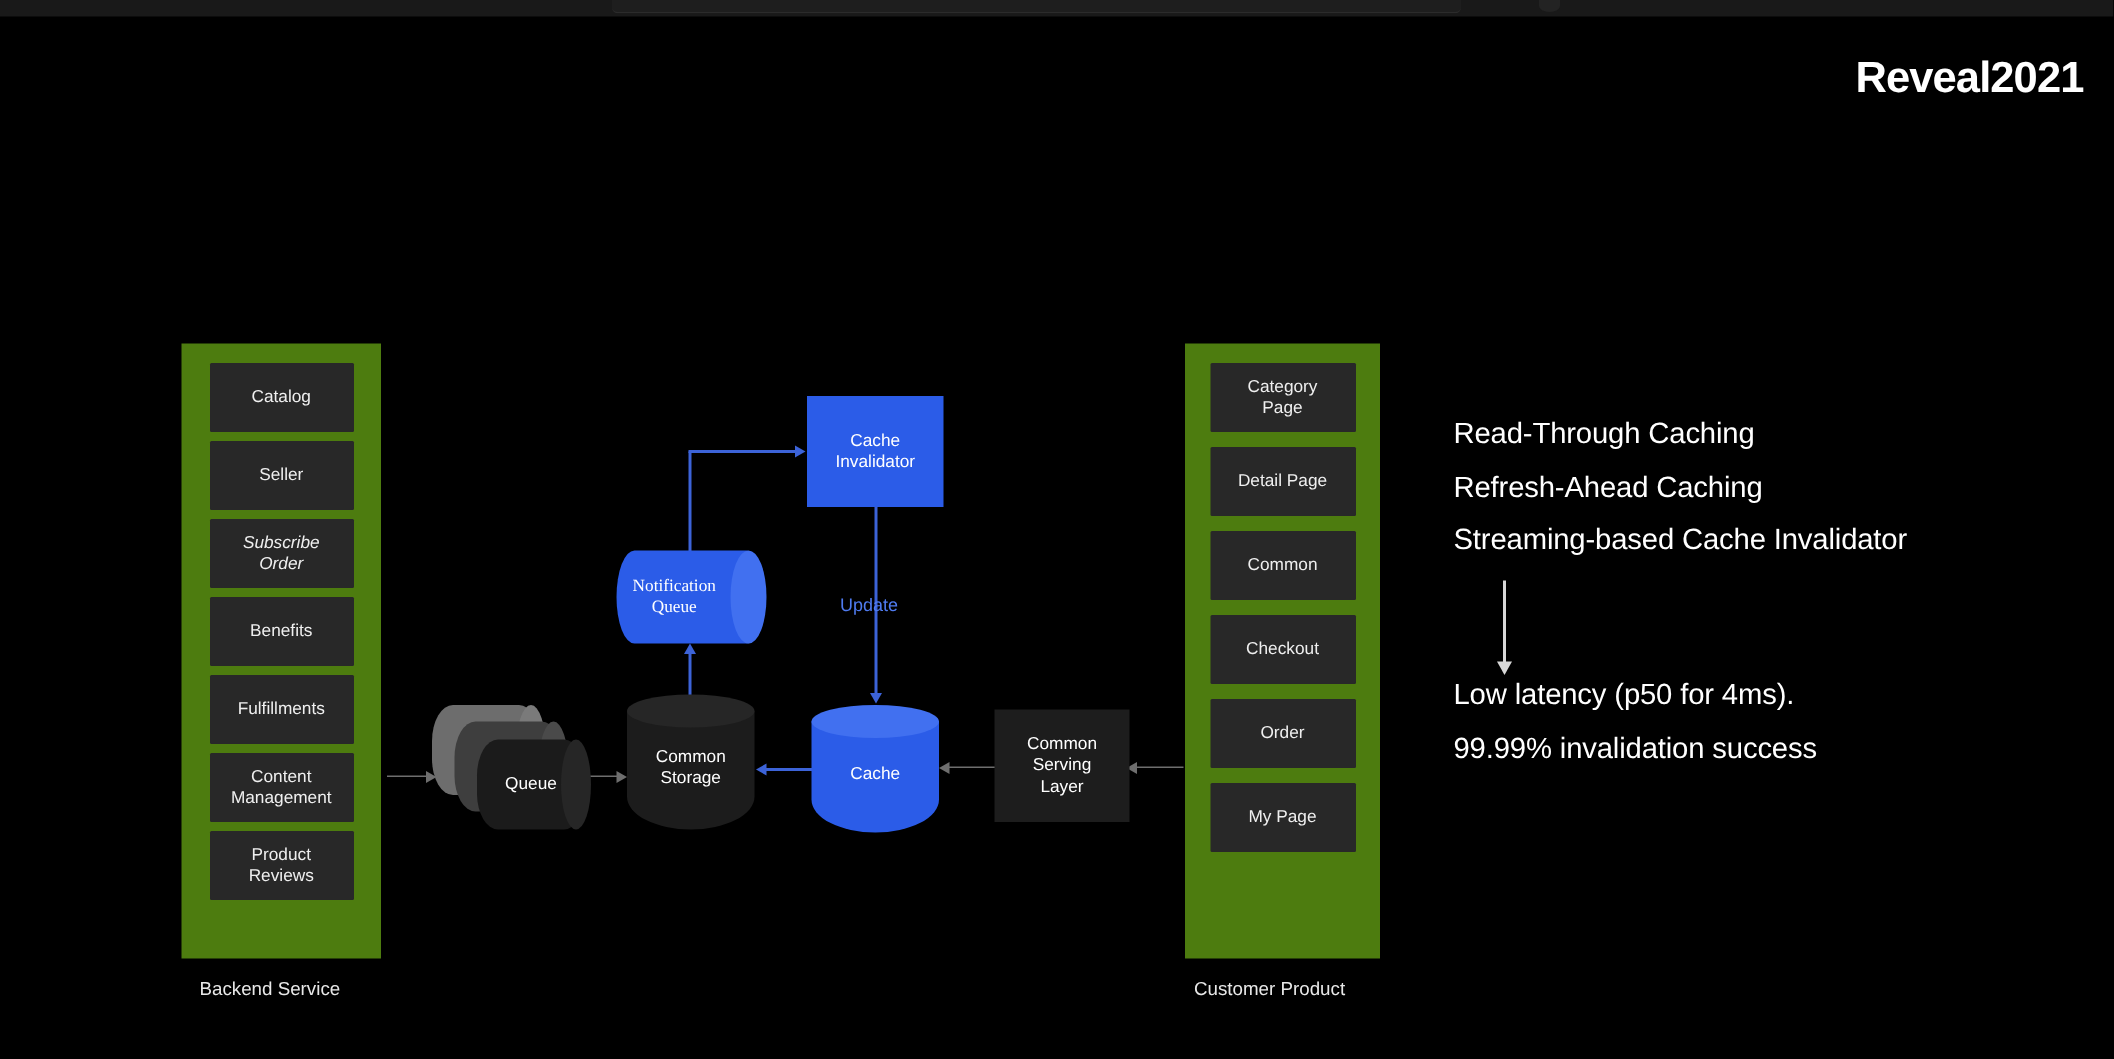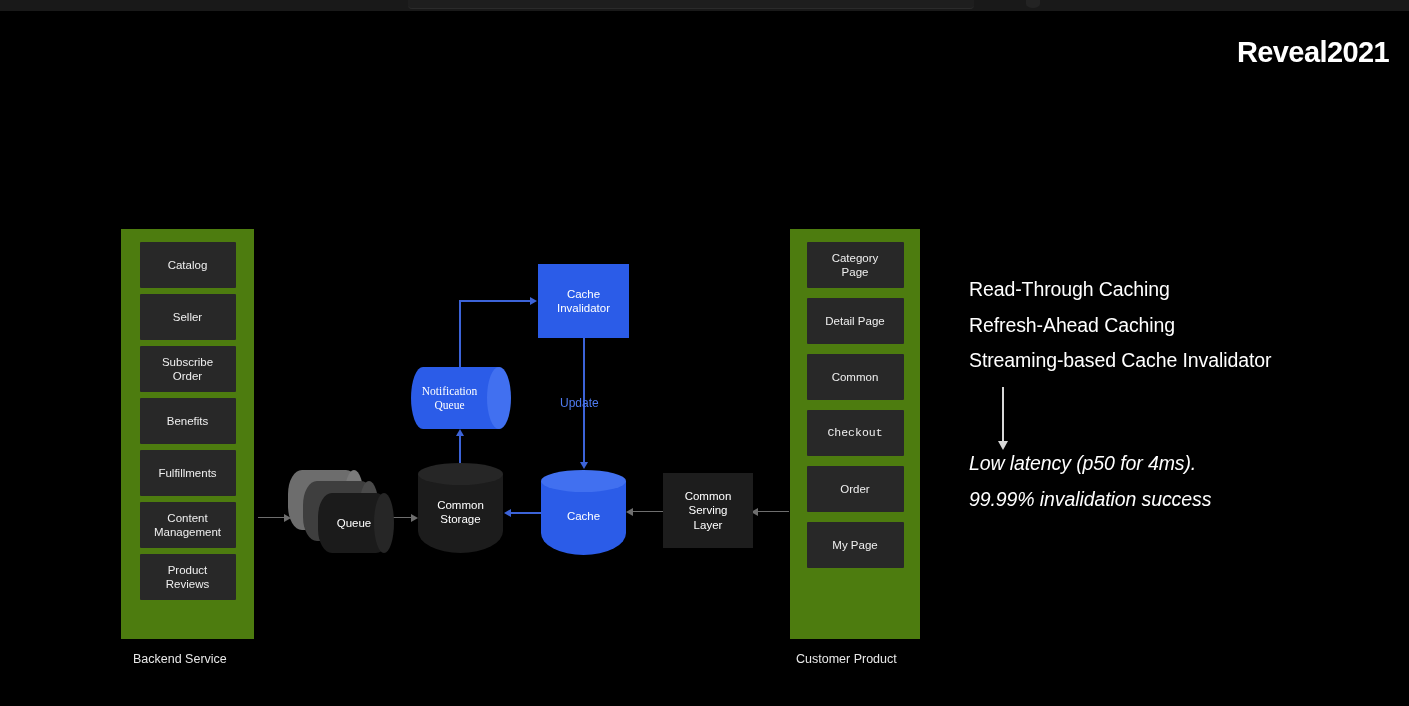--- a/index.html
+++ b/index.html
@@ -221,54 +221,53 @@
     border-right: 5px solid transparent;
     border-top: 9px solid #d8d8d8;
   }
   .results { position: absolute; left: 969px; top: 446px; }
   .results .line-txt {
     color: #ffffff;
     font-size: 19.5px;
     line-height: 35.5px;
     white-space: nowrap;
     letter-spacing: -0.1px;
-    font-style: italic;
   }
 </style>
 </head>
 <body>
 
 <div id="slide">
 
   <div class="chrome-bar"></div>
   <div class="chrome-urlbar"></div>
   <div class="chrome-dot"></div>
 
   <div class="brand">Reveal2021</div>
 
   <div class="svc-panel" id="backend-panel">
     <div class="svc-item" style="white-space: pre-line;">Catalog</div>
     <div class="svc-item" style="white-space: pre-line;">Seller</div>
-    <div class="svc-item" style="white-space: pre-line;">Subscribe
+    <div class="svc-item" style="white-space: pre-line; font-style: italic;">Subscribe
 Order</div>
     <div class="svc-item" style="white-space: pre-line;">Benefits</div>
     <div class="svc-item" style="white-space: pre-line;">Fulfillments</div>
     <div class="svc-item" style="white-space: pre-line;">Content
 Management</div>
     <div class="svc-item" style="white-space: pre-line;">Product
 Reviews</div>
   </div>
   <div class="panel-caption" id="backend-caption">Backend Service</div>
 
   <div class="svc-panel" id="customer-panel">
     <div class="svc-item" style="white-space: pre-line;">Category
 Page</div>
     <div class="svc-item" style="white-space: pre-line;">Detail Page</div>
     <div class="svc-item" style="white-space: pre-line;">Common</div>
-    <div class="svc-item" style="white-space: pre-line; font-family: Liberation Mono, monospace;">Checkout</div>
+    <div class="svc-item" style="white-space: pre-line;">Checkout</div>
     <div class="svc-item" style="white-space: pre-line;">Order</div>
     <div class="svc-item" style="white-space: pre-line;">My Page</div>
   </div>
   <div class="panel-caption" id="customer-caption">Customer Product</div>
 
   <div class="line ln-grey" style="left:258px; top:517px; width:30px; height:1.4px;"></div>
   <div class="arrowhead ah-right-grey" style="left:284px; top:514px;"></div>
 
   <div class="line ln-grey" style="left:390px; top:517px; width:26px; height:1.4px;"></div>
   <div class="arrowhead ah-right-grey" style="left:411px; top:514px;"></div>

